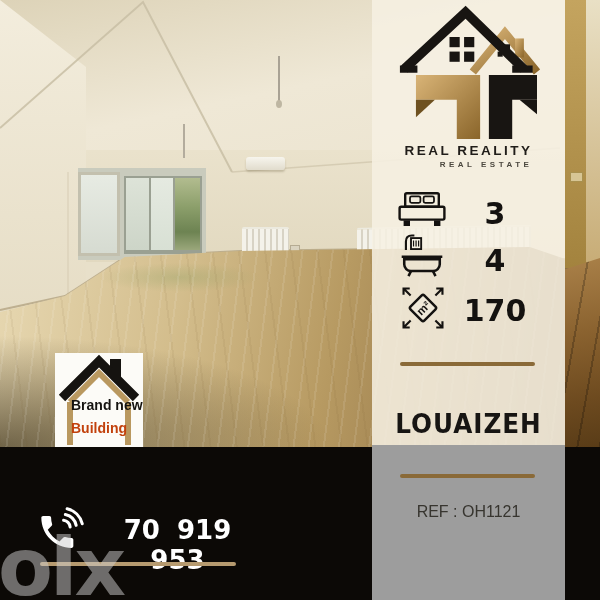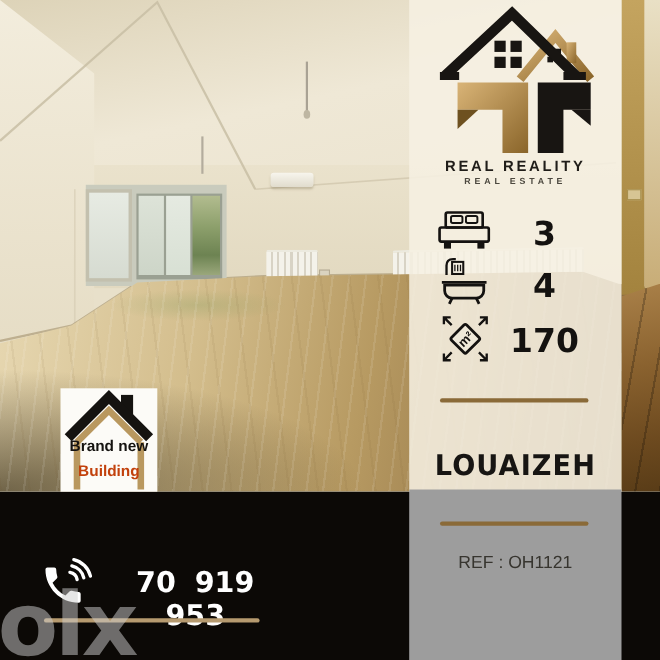--- a/index.html
+++ b/index.html
@@ -58,35 +58,35 @@
   .edge-svg{position:absolute;left:0;top:0;}
 
   
   .black-bar{position:absolute;left:0;top:447px;width:600px;height:153px;background:#0c0906;}
   .panel-cream{position:absolute;left:372px;top:0;width:193px;height:447px;background:rgba(246,240,226,.87);}
   .panel-gray{position:absolute;left:372px;top:445px;width:193px;height:155px;background:#9d9d9d;}
 
   
   .agency-name{position:absolute;left:372px;top:143px;width:193px;text-align:center;
     font-size:13.5px;font-weight:bold;letter-spacing:2.5px;color:#201d19;}
-  .agency-tag{position:absolute;left:372px;top:160px;width:193px;text-align:center;
+  .agency-tag{position:absolute;left:372px;top:160px;width:228px;text-align:center;
     font-size:8px;font-weight:bold;letter-spacing:3.5px;color:#4c483f;}
   .feat-num{position:absolute;left:455px;width:80px;text-align:center;
     font-family:"DejaVu Sans",sans-serif;font-weight:bold;font-size:30px;color:#141210;}
   .divider{position:absolute;left:400px;width:135px;height:4px;background:#8a6a38;border-radius:2px;}
   .location{position:absolute;left:372px;top:409px;width:193px;text-align:center;
     font-family:"DejaVu Sans",sans-serif;font-weight:bold;font-size:26px;letter-spacing:1px;
     color:#171513;transform:scaleX(.95);}
   .ref{position:absolute;left:372px;top:503px;width:193px;text-align:center;
     font-size:16px;color:#37352f;}
 
   
   .badge{position:absolute;left:55px;top:353px;width:88px;height:94px;background:#fcfbf7;}
-  .badge-t1{position:absolute;left:0;top:44px;width:88px;text-align:center;
-    font-size:14px;font-weight:bold;color:#151310;}
+  .badge-t1{position:absolute;left:0;top:44px;width:88px;
+    font-size:14px;font-weight:bold;color:#151310;padding-left:16px;}
   .badge-t2{position:absolute;left:0;top:67px;width:88px;text-align:center;
     font-size:14px;font-weight:bold;color:#c2410c;}
 
   
   .price{position:absolute;left:10px;top:455px;width:270px;text-align:center;
     font-family:"DejaVu Sans",sans-serif;font-weight:bold;font-size:43px;color:#ffffff;}
   .phone-num{position:absolute;left:95px;top:515px;width:165px;text-align:center;
     font-family:"DejaVu Sans",sans-serif;font-weight:bold;font-size:26px;color:#ffffff;word-spacing:8px;}
   .tan-line{position:absolute;left:40px;top:562px;width:196px;height:4px;background:#b69a6f;border-radius:2px;}
   .watermark{position:absolute;left:-2px;top:528px;

